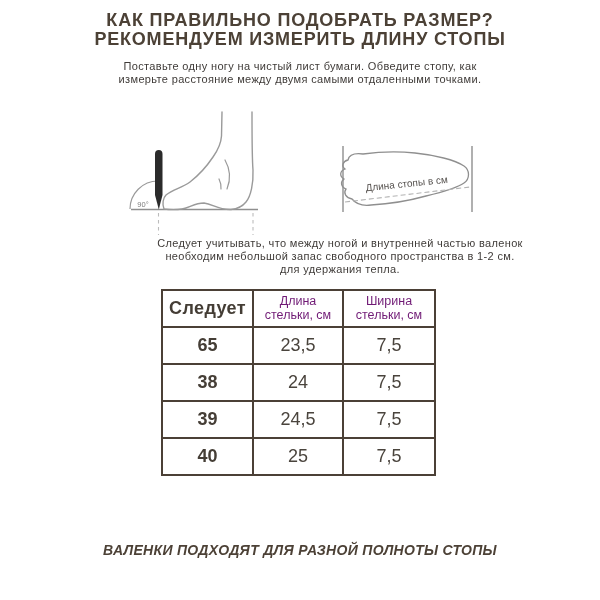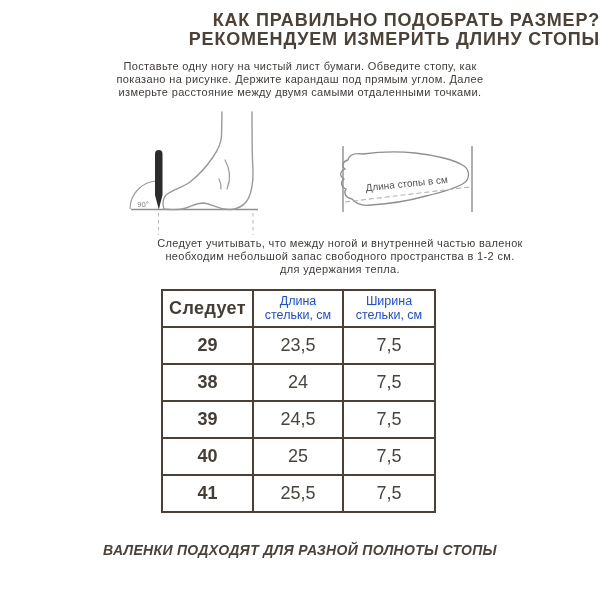--- a/index.html
+++ b/index.html
@@ -1,21 +1,21 @@
 <!DOCTYPE html>
 <html><head>
 <meta charset="utf-8">
 <style>
   html,body{margin:0;padding:0;}
   body{
     width:600px;height:600px;position:relative;background:#ffffff;
     font-family:"Liberation Sans", sans-serif;overflow:hidden;
   }
   .title{
-    position:absolute;top:11px;left:0;width:600px;text-align:right;
+    position:absolute;top:11px;left:0;width:600px;text-align:center;
     font-size:18px;line-height:19px;font-weight:700;color:#4c4136;
     letter-spacing:0.8px;
   }
   .para{
     position:absolute;left:0;width:600px;text-align:center;
     font-size:11px;line-height:12.8px;color:#3f3b38;letter-spacing:0.35px;
   }
   .para.intro{top:60px;}
   .para.note{top:237px;margin-left:40px;}
   .illu{position:absolute;}
@@ -24,42 +24,41 @@
   table.sizes{
     position:absolute;left:161px;top:289px;
     border-collapse:collapse;table-layout:fixed;width:273px;
     color:#45403a;
   }
   table.sizes td,table.sizes th{
     border:2px solid #4b4036;text-align:center;vertical-align:middle;
     padding:0;height:35px;background:#ffffff;
   }
   th.size-head{font-size:18px;font-weight:700;color:#443d35;letter-spacing:0.4px;}
-  th.sub-head{font-size:12.5px;font-weight:400;line-height:13.5px;color:#1d4ed8;}
+  th.sub-head{font-size:12.5px;font-weight:400;line-height:13.5px;color:#701a75;}
   th.sub-head span{display:block;}
   td.size-cell{font-size:18px;font-weight:700;color:#453e36;}
   td.val-cell{font-size:18px;font-weight:400;color:#4a443d;margin-left:11px;}
   .footer{
     position:absolute;top:543px;left:0;width:600px;text-align:center;
     font-size:14px;line-height:14px;font-weight:700;color:#4c4136;
     letter-spacing:0.3px;
     font-style:italic;
   }
 </style>
 </head>
 <body>
 
 <div class="title">
   <div>КАК ПРАВИЛЬНО ПОДОБРАТЬ РАЗМЕР?</div>
   <div>РЕКОМЕНДУЕМ ИЗМЕРИТЬ ДЛИНУ СТОПЫ</div>
 </div>
 
 <div class="para intro">
   <div>Поставьте одну ногу на чистый лист бумаги. Обведите стопу, как</div>
-  <div>показано на рисунке. Держите карандаш под прямым углом. Далее</div>
   <div>измерьте расстояние между двумя самыми отдаленными точками.</div>
 </div>
 
 <svg class="illu illu-left" width="178" height="132" viewBox="0 0 178 132">
 
   <path d="M 33,101.5 L 160,101.5" stroke="#8f8f8f" stroke-width="1.4" fill="none"></path>
 
   <path d="M 32,101 A 28,28 0 0 1 60,73" stroke="#9a9a9a" stroke-width="1.2" fill="none"></path>
   <text x="45" y="99" text-anchor="middle" font-size="7.5" fill="#7d7d7d">90°</text>
 
@@ -122,40 +121,35 @@
     <th class="sub-head">
       <span>Длина</span>
       <span>стельки, см</span>
     </th>
     <th class="sub-head">
       <span>Ширина</span>
       <span>стельки, см</span>
     </th>
   </tr>
   <tr>
-    <td class="size-cell">29</td>
+    <td class="size-cell">65</td>
     <td class="val-cell">23,5</td>
     <td class="val-cell">7,5</td>
   </tr>
   <tr>
     <td class="size-cell">38</td>
     <td class="val-cell">24</td>
     <td class="val-cell">7,5</td>
   </tr>
   <tr>
     <td class="size-cell">39</td>
     <td class="val-cell">24,5</td>
     <td class="val-cell">7,5</td>
   </tr>
   <tr>
     <td class="size-cell">40</td>
     <td class="val-cell">25</td>
     <td class="val-cell">7,5</td>
   </tr>
-  <tr>
-    <td class="size-cell">41</td>
-    <td class="val-cell">25,5</td>
-    <td class="val-cell">7,5</td>
-  </tr>
 </tbody>
   </table>
 
 <div class="footer">ВАЛЕНКИ ПОДХОДЯТ ДЛЯ РАЗНОЙ ПОЛНОТЫ СТОПЫ</div>
 
 </body></html>

